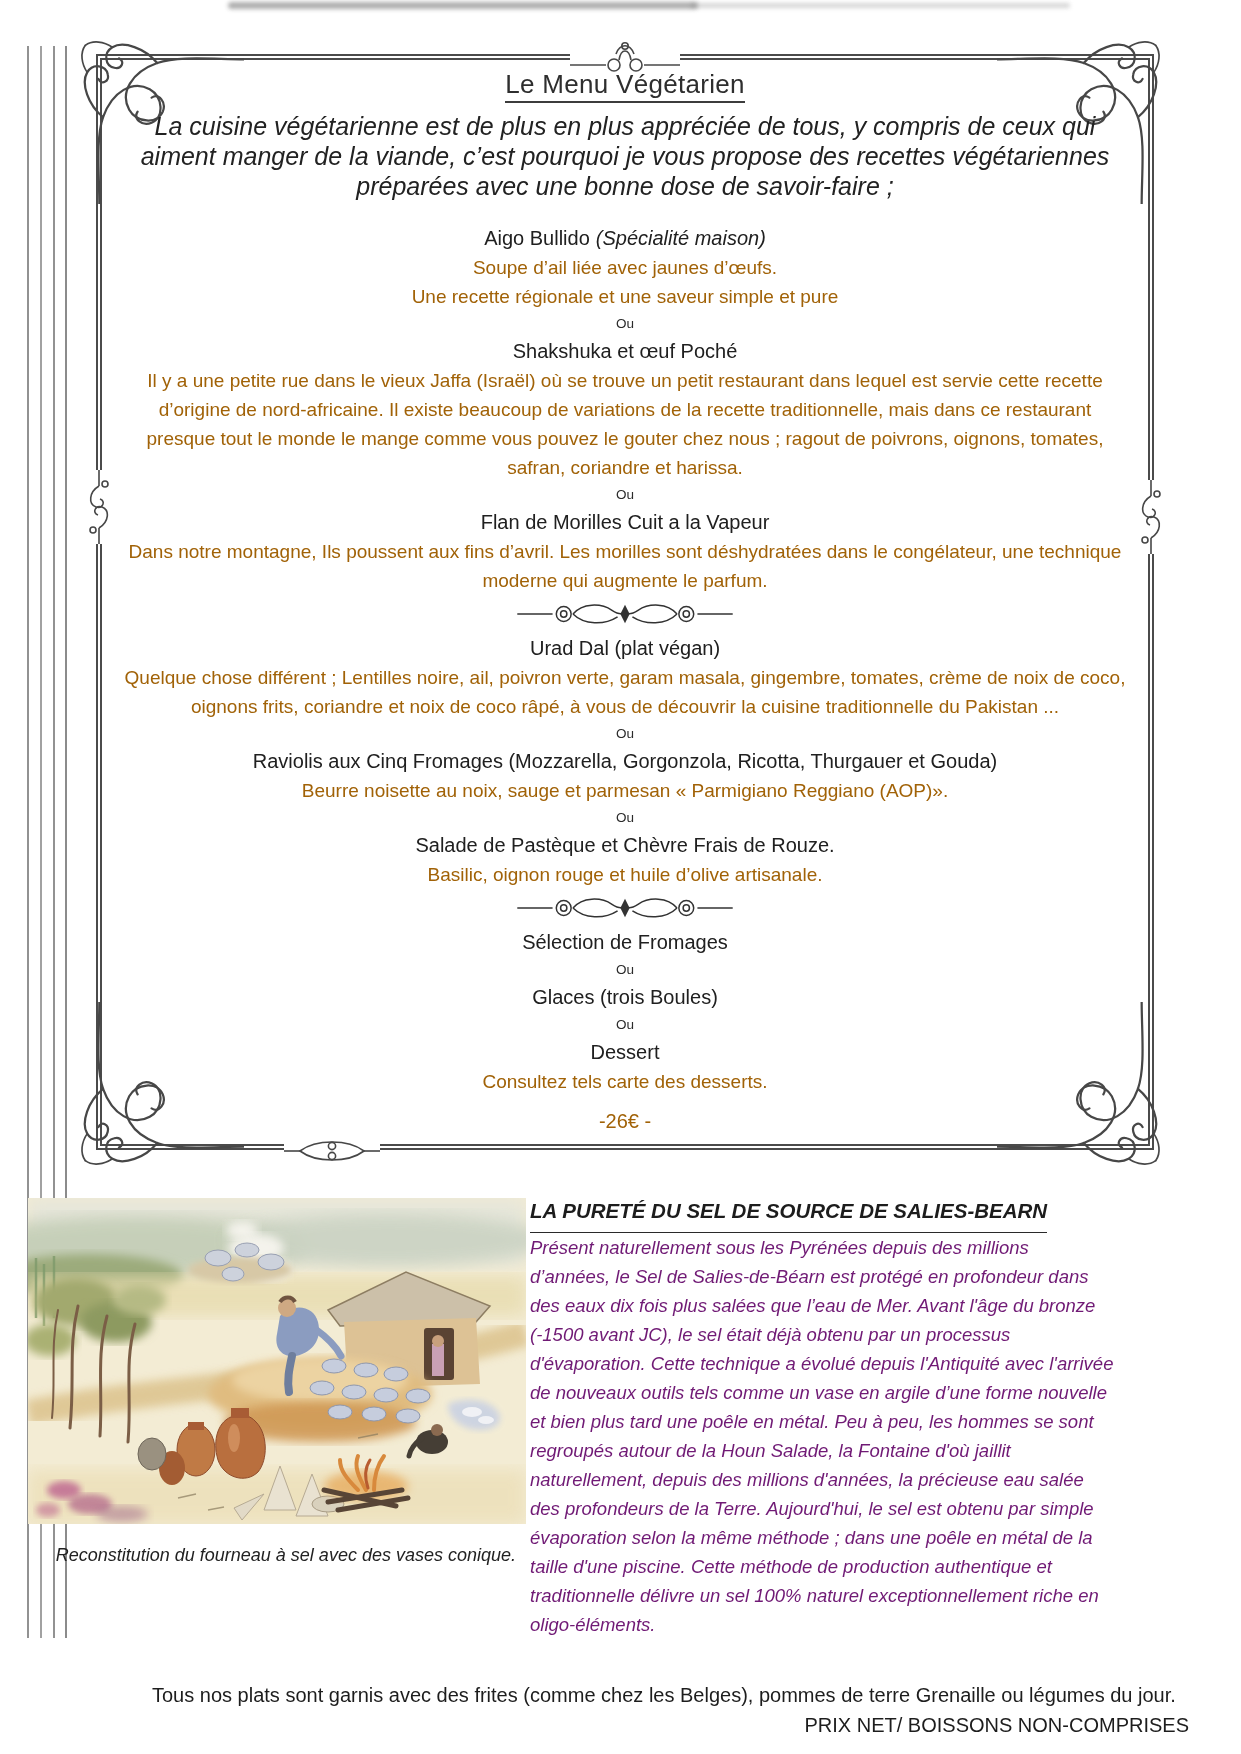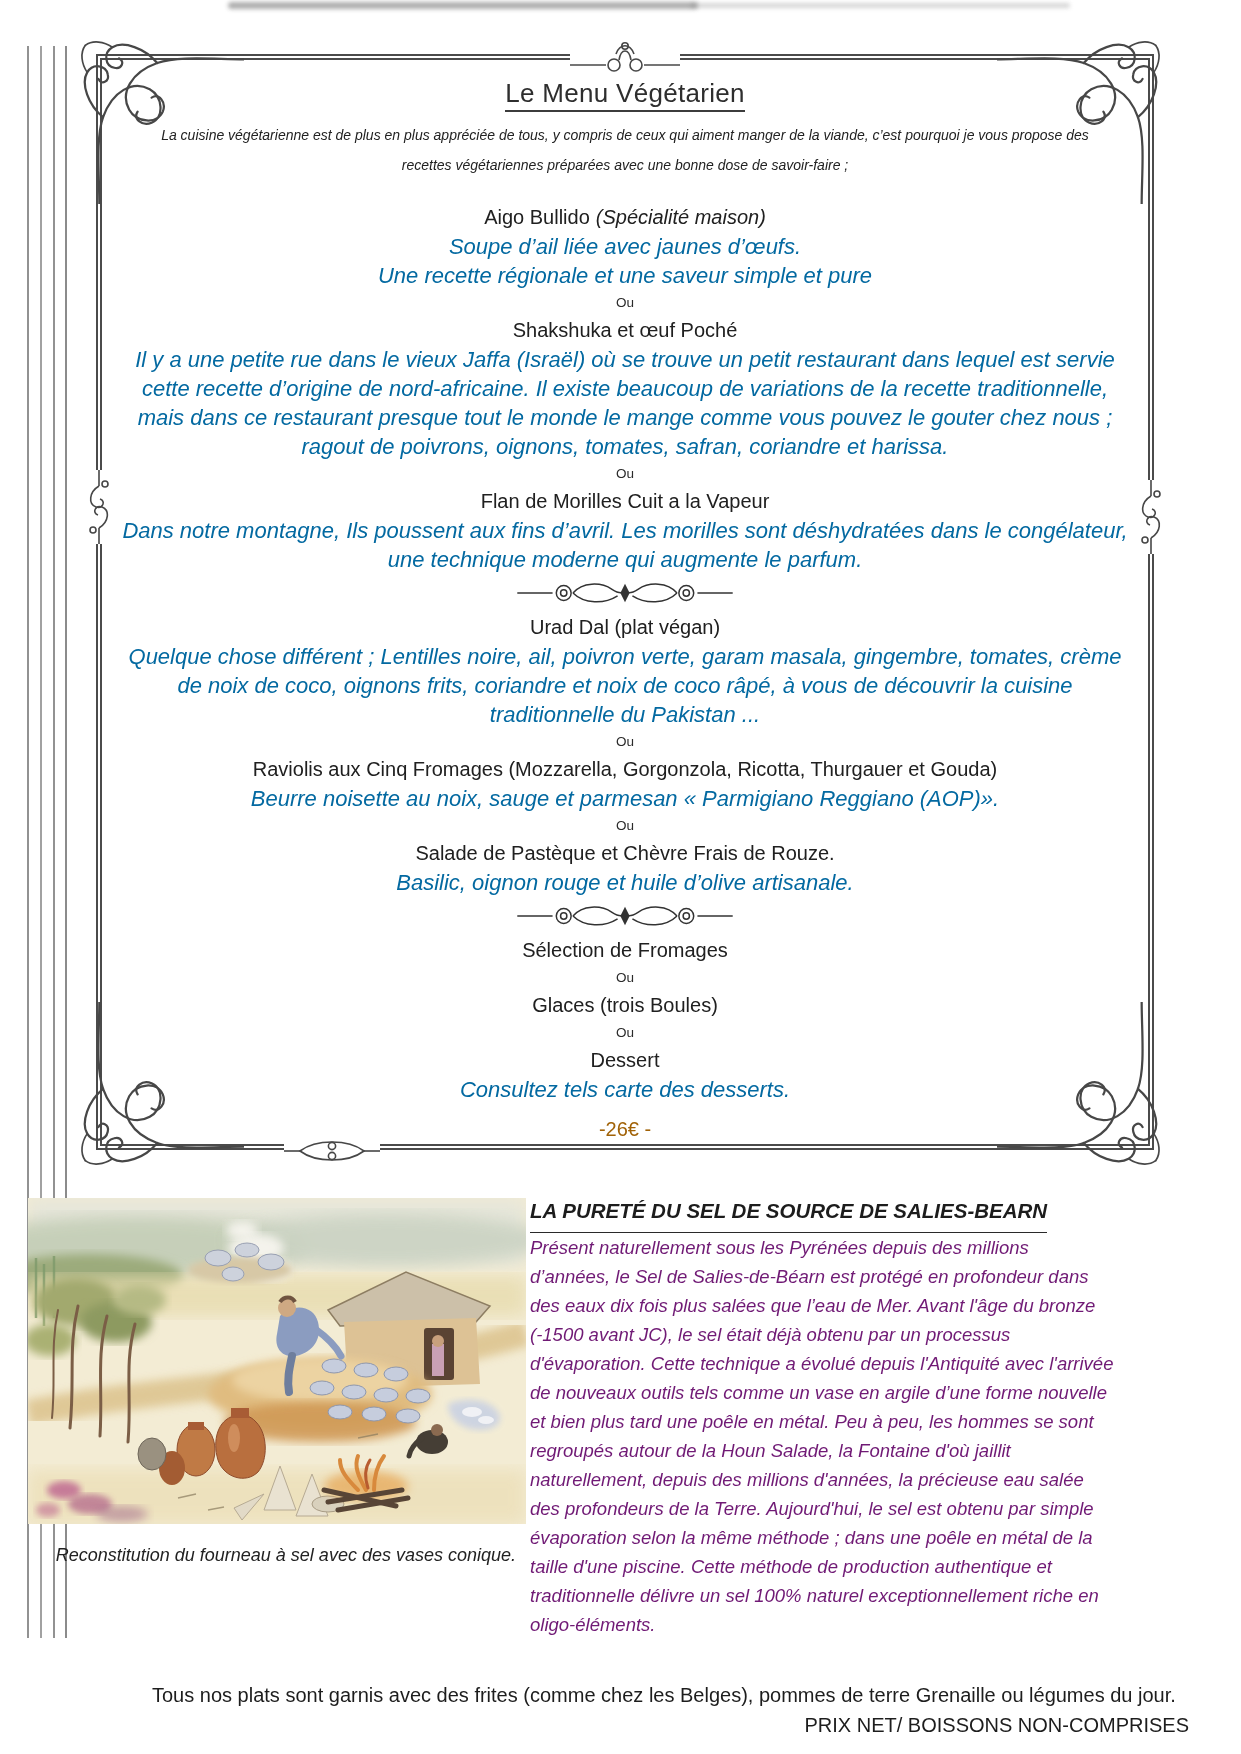--- a/index.html
+++ b/index.html
@@ -24,28 +24,28 @@
   .corner.tr { left:997px; top:36px;  transform:scaleX(-1); }
   .corner.bl { left:76px;  top:1002px; transform:scaleY(-1); }
   .corner.br { left:997px; top:1002px; transform:scale(-1,-1); }
   .toporn { position:absolute; left:570px; top:38px; width:110px; height:36px; background:#fff; }
   .lensorn { position:absolute; left:284px; top:1136px; width:96px; height:30px; background:#fff; }
   .midorn { position:absolute; width:26px; height:74px; background:#fff; }
   .midorn.left  { left:86px;   top:470px; }
   .midorn.right { left:1138px; top:480px; }
 
   
-  .menu { position:absolute; left:96px; top:54px; width:1058px; height:1096px; padding:20px 26px 0; text-align:center; }
+  .menu { position:absolute; left:96px; top:54px; width:1058px; height:1096px; padding:11px 26px 0; text-align:center; }
   .m-title { font-size:26px; line-height:38px; font-weight:normal; color:#2e2e2e; letter-spacing:.3px; }
   .m-title span { border-bottom:2px solid #3c3c3c; padding-bottom:2px; }
-  .m-intro { font-style:italic; font-size:14px; line-height:30px; margin:8px 16px 22px; color:#222; }
+  .m-intro { font-style:italic; font-size:25px; line-height:30px; margin:8px 16px 22px; color:#222; }
   .dish { font-size:20px; line-height:30px; color:#202020; }
   .dish.first { margin-top:12px; }
   .dish .note { font-style:italic; margin-left:6px; }
-  .desc { font-style:italic; font-size:22px; line-height:29px; color:#0369a1; }
+  .desc { font-size:19px; line-height:29px; color:#a16207; }
   .ou { font-size:13.5px; line-height:25px; color:#2b2b2b; }
   .flourish-row { height:30px; margin:4px 0; display:flex; justify-content:center; }
   .flourish-row svg { width:240px; height:26px; margin-top:2px; }
   .price { font-size:20px; line-height:30px; margin-top:10px; color:#a16207; }
 
   
   .painting { position:absolute; left:28px; top:1198px; width:498px; height:326px; }
   .painting svg { width:100%; height:100%; display:block; }
   .caption { position:absolute; left:38px; top:1540px; width:478px; text-align:right; font-style:italic; font-size:18px; line-height:30px; color:#222; }
   .salt { position:absolute; left:530px; top:1196px; width:584px; }

